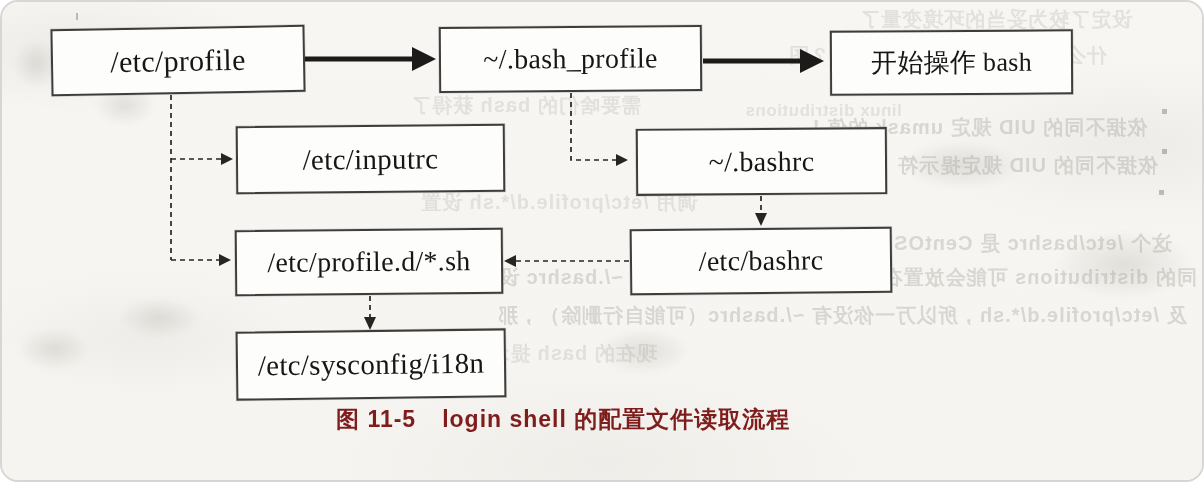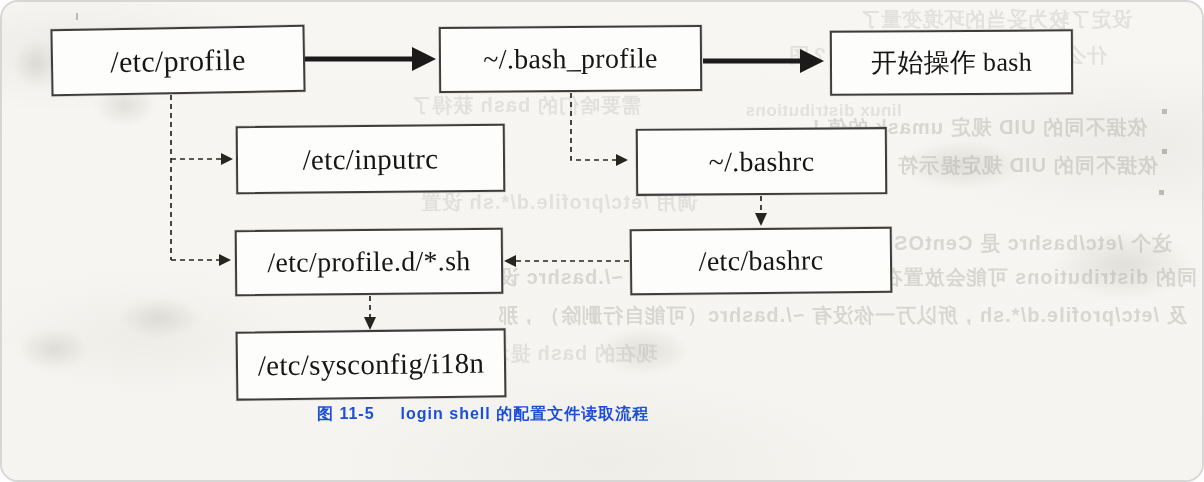--- a/index.html
+++ b/index.html
@@ -32,22 +32,22 @@
   
   .edges{position:absolute;left:0;top:0;}
   .node{
     position:absolute;display:flex;align-items:center;justify-content:center;
     background:#fdfdfc;border:2px solid #3e3d3b;box-sizing:border-box;
     font-family:"Liberation Serif","DejaVu Serif",serif;
     color:#17161.5;color:#171614;font-size:28px;letter-spacing:.3px;
     box-shadow:0 0 0 .5px rgba(62,61,59,.25);
   }
   .caption{
-    position:absolute;left:315px;top:402px;
-    color:#1d4ed8;font-size:16px;font-weight:700;letter-spacing:1px;
+    position:absolute;left:334px;top:402px;
+    color:#7f1d1d;font-size:23px;font-weight:700;letter-spacing:1px;
   }
   .caption .gap{display:inline-block;width:26px;}
 </style>
 </head>
 <body>
 
 <div class="screen">
   <div class="paper"></div>
 
   <div class="bleed" style="top:4px;right:70px;">设定了较为妥当的环境变量了</div>

